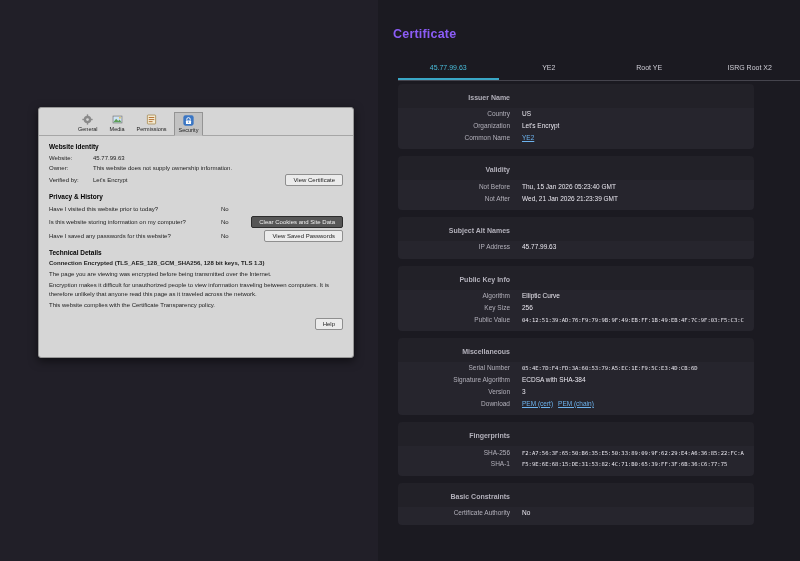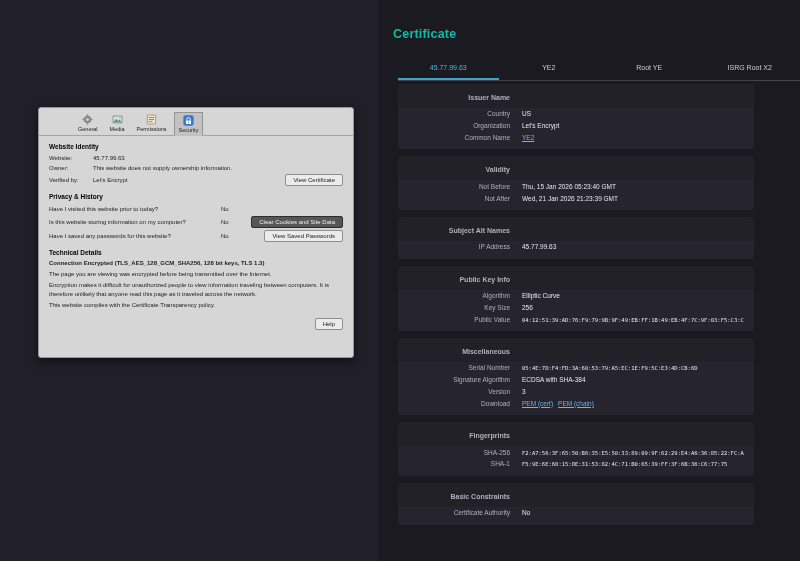--- a/index.html
+++ b/index.html
@@ -34,21 +34,21 @@
   .q-btn { justify-self:end; }
   .btn { font-family:inherit; font-size:6px; color:#1d1d1d; background:#ebebeb;
          border:1px solid #8f8f8f; border-radius:2px; padding:2px 7px; white-space:nowrap; }
   .btn-dark { background:#565656; color:#f0f0f0; border-color:#2d2d2d; }
   .tech-line { font-size:6px; color:#222; line-height:1.45; margin:2.5px 0; }
   .tech-line.bold { font-weight:bold; }
   .help-row { display:flex; justify-content:flex-end; margin-top:8px; }
 
   
   .cert-title { position:absolute; left:393px; top:27px; margin:0;
-                font-size:12.5px; font-weight:bold; color:#14b8a6; letter-spacing:.2px; }
+                font-size:12.5px; font-weight:bold; color:#8b5cf6; letter-spacing:.2px; }
   .cert-tabs { position:absolute; left:398px; top:56px; width:402px; height:25px;
                display:flex; border-bottom:1px solid #45444d; box-sizing:border-box; }
   .cert-tab { flex:1; background:none; border:none; border-bottom:2px solid transparent;
               color:#cfced6; font-size:7px; font-family:inherit; padding:0; cursor:default; }
   .cert-tab.selected { color:#49bcd9; border-bottom-color:#3aa7c6; }
 
   .cert-sections { position:absolute; left:398px; top:84px; width:356px; }
   .cert-section { background:#26252d; border-radius:4px; margin-bottom:7px;
                   padding-bottom:6px; overflow:hidden; }
   .cert-row { display:grid; grid-template-columns:112px 1fr; column-gap:12px;

